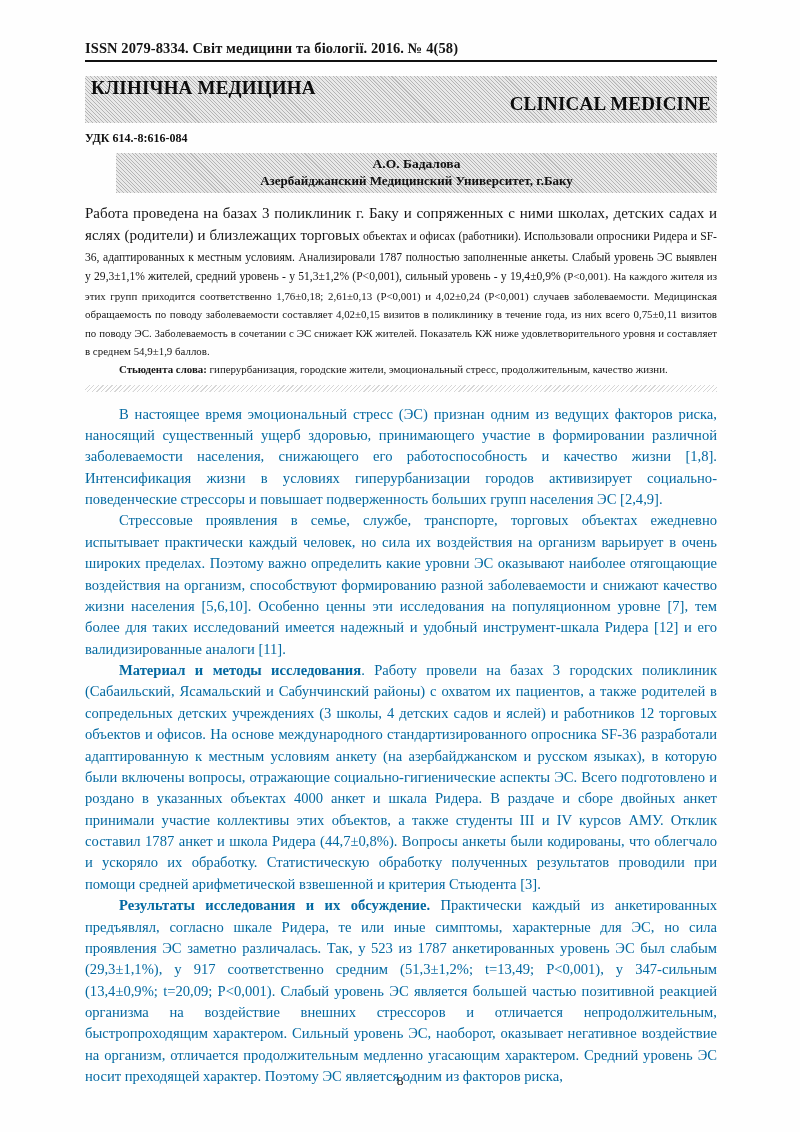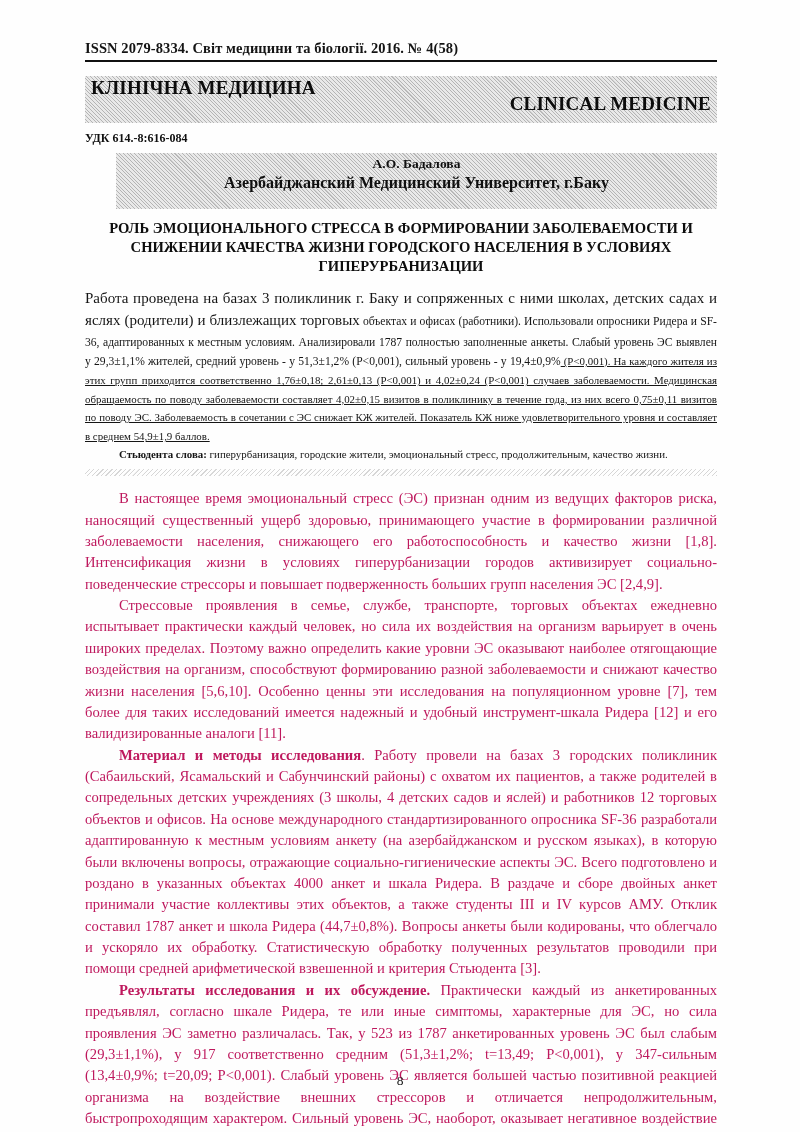--- a/index.html
+++ b/index.html
@@ -84,34 +84,34 @@
   }
 
   .udk {
     font-weight: bold;
     font-size: 12px;
     margin-bottom: 7px;
     color: #101010;
   }
 
   .author-banner {
-    padding: 3px 0 16px 0;
+    padding: 3px 0 4px 0;
     text-align: center;
     margin-bottom: 10px;
     margin-left: 31px;
   }
   .author-banner .author-name {
     font-weight: bold;
     font-size: 13.5px;
     line-height: 1.25;
     color: #0f0f0f;
   }
   .author-banner .affiliation {
     font-weight: bold;
-    font-size: 16px;
+    font-size: 13px;
     line-height: 1.25;
     color: #0f0f0f;
   }
 
   .paper-title {
     text-align: center;
     font-weight: bold;
     font-size: 14.6px;
     line-height: 1.30;
     margin: 6px 0 12px 0;
@@ -127,21 +127,20 @@
     font-size: 15px;
     line-height: 1.46;
   }
   .abstract .small {
     font-size: 11.6px;
     line-height: 1.50;
   }
   .abstract .tiny {
     font-size: 10.9px;
     line-height: 1.52;
-    text-decoration: underline;
   }
   .keywords {
     text-align: justify;
     font-size: 10.9px;
     line-height: 1.52;
     text-indent: 34px;
     margin-top: 1px;
     color: #151515;
   }
   .keywords b { font-weight: bold; }
@@ -159,21 +158,21 @@
     opacity: .85;
   }
 
   
   .body-text p {
     margin: 0;
     text-align: justify;
     text-indent: 34px;
     font-size: 14.6px;
     line-height: 1.465;
-    color: #be185d;
+    color: #0369a1;
     text-justify: inter-word;
   }
   .body-text p b { font-weight: bold; }
 
   .page-number {
     position: absolute;
     left: 0;
     right: 0;
     top: 1073px;
     text-align: center;
@@ -195,21 +194,20 @@
       <div class="right-title">CLINICAL MEDICINE</div>
     </div>
 
     <div class="udk">УДК 614.-8:616-084</div>
 
     <div class="author-banner hatch">
       <div class="author-name">А.О. Бадалова</div>
       <div class="affiliation">Азербайджанский Медицинский Университет, г.Баку</div>
     </div>
 
-    <div class="paper-title">РОЛЬ ЭМОЦИОНАЛЬНОГО СТРЕССА В ФОРМИРОВАНИИ ЗАБОЛЕВАЕМОСТИ И СНИЖЕНИИ КАЧЕСТВА ЖИЗНИ ГОРОДСКОГО НАСЕЛЕНИЯ В УСЛОВИЯХ ГИПЕРУРБАНИЗАЦИИ</div>
 
     <div class="abstract">
       <span class="lead">Работа проведена на базах 3 поликлиник г. Баку и сопряженных с ними школах, детских садах и яслях (родители) и близлежащих торговых</span><span class="small"> объектах и офисах (работники). Использовали опросники Ридера и SF-36, адаптированных к местным условиям. Анализировали 1787 полностью заполненные анкеты. Слабый уровень ЭС выявлен у 29,3±1,1% жителей, средний уровень - у 51,3±1,2% (P&lt;0,001), сильный уровень - у 19,4±0,9%</span><span class="tiny"> (P&lt;0,001). На каждого жителя из этих групп приходится соответственно 1,76±0,18; 2,61±0,13 (P&lt;0,001) и 4,02±0,24 (P&lt;0,001) случаев заболеваемости. Медицинская обращаемость по поводу заболеваемости составляет 4,02±0,15 визитов в поликлинику в течение года, из них всего 0,75±0,11 визитов по поводу ЭС. Заболеваемость в сочетании с ЭС снижает КЖ жителей. Показатель КЖ ниже удовлетворительного уровня и составляет в среднем 54,9±1,9 баллов.</span>
     </div>
     <div class="keywords">
       <b>Стьюдента слова:</b><span> гиперурбанизация, городские жители, эмоциональный стресс, продолжительным, качество жизни.</span>
     </div>
 
     <div class="wavy-rule"></div>
 

